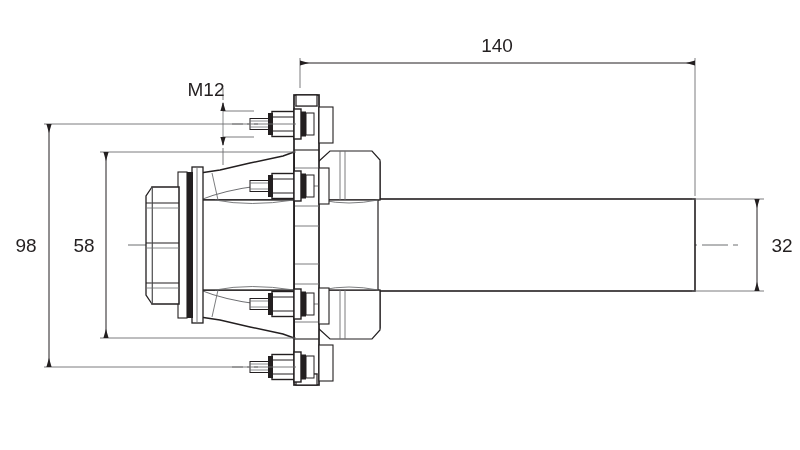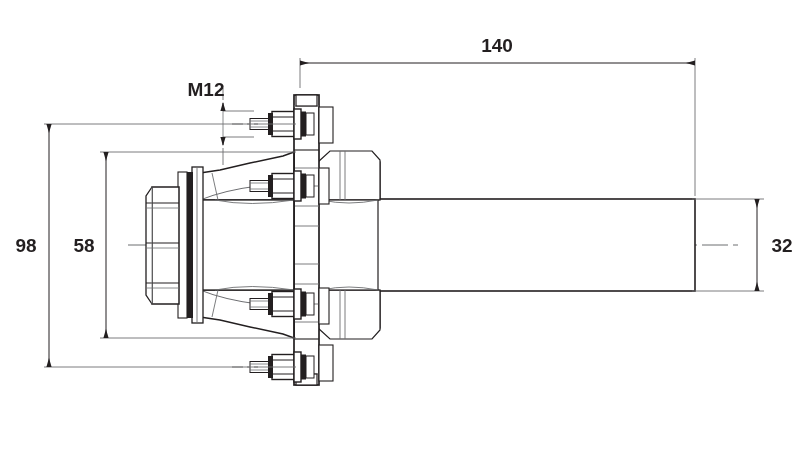--- a/index.html
+++ b/index.html
@@ -1,18 +1,18 @@
 <!DOCTYPE html>
 <html><head>
 <meta charset="utf-8">
 <style>
   html,body{margin:0;padding:0;background:#ffffff;}
   body{width:800px;height:450px;overflow:hidden;
        font-family:"Liberation Sans", sans-serif;}
-  #stage{position:relative;width:800px;height:450px;background:#fff;font-weight:bold;}
+  #stage{position:relative;width:800px;height:450px;background:#fff;}
   svg{display:block;position:absolute;left:0;top:0;}
   .dimtext{font-family:"Liberation Sans", sans-serif;font-size:19px;fill:#231f20;}
 </style>
 </head>
 <body>
 
 <div id="stage">
 
 <svg width="800" height="450" viewBox="0 0 800 450">
   <defs>

